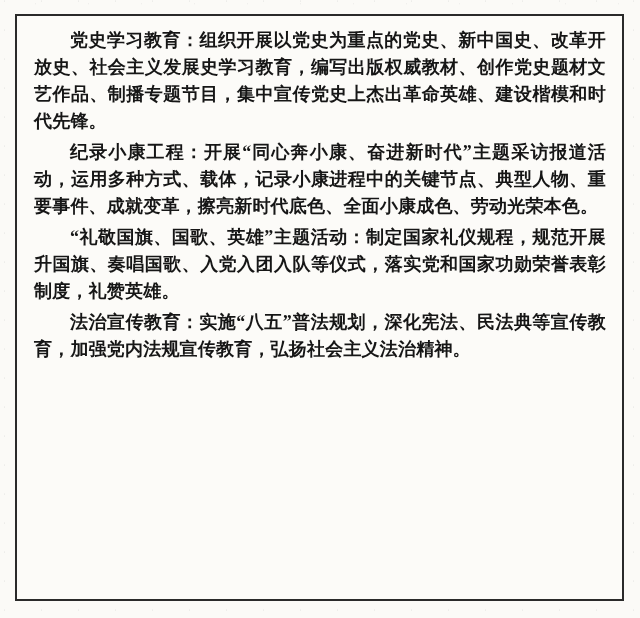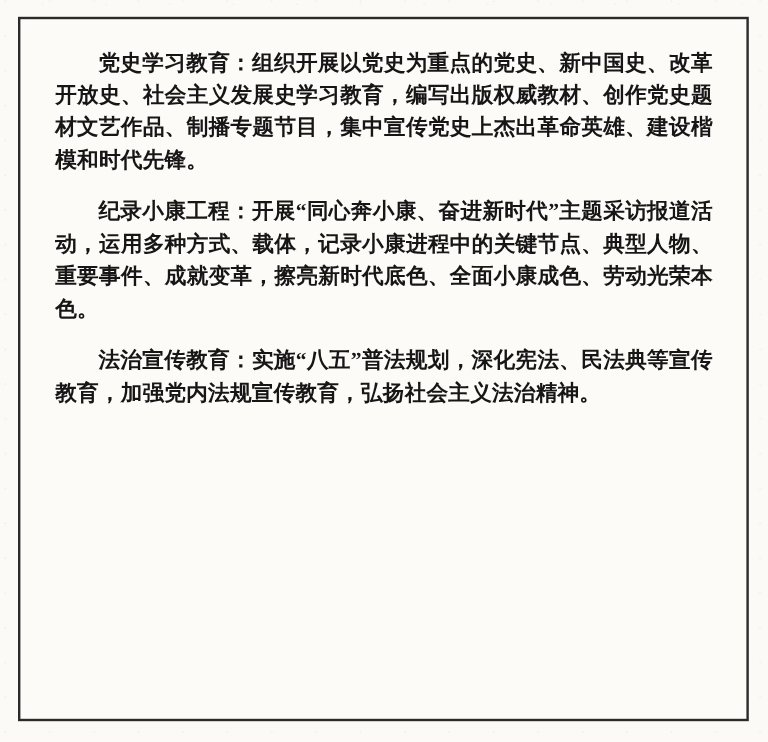--- a/index.html
+++ b/index.html
@@ -49,28 +49,29 @@
     padding: 7px 12px 0 13px;
     font-size: 18px;
     line-height: 27px;
     font-weight: bold;
     text-align: justify;
     text-justify: inter-ideograph;
     letter-spacing: 0.2px;
     color: #161616;
   }
   .para {
-    margin: 16px;
+    margin: 4px;
     text-indent: 2em;
   }
 </style>
 </head>
 <body>
 
 <div class="page">
   <div class="panel">
     <div class="panel-body">
         <p class="para">党史学习教育：组织开展以党史为重点的党史、新中国史、改革开放史、社会主义发展史学习教育，编写出版权威教材、创作党史题材文艺作品、制播专题节目，集中宣传党史上杰出革命英雄、建设楷模和时代先锋。</p>
         <p class="para">纪录小康工程：开展“同心奔小康、奋进新时代”主题采访报道活动，运用多种方式、载体，记录小康进程中的关键节点、典型人物、重要事件、成就变革，擦亮新时代底色、全面小康成色、劳动光荣本色。</p>
+        <p class="para">“礼敬国旗、国歌、英雄”主题活动：制定国家礼仪规程，规范开展升国旗、奏唱国歌、入党入团入队等仪式，落实党和国家功勋荣誉表彰制度，礼赞英雄。</p>
         <p class="para">法治宣传教育：实施“八五”普法规划，深化宪法、民法典等宣传教育，加强党内法规宣传教育，弘扬社会主义法治精神。</p>
       </div>
   </div>
 </div>
 
 </body></html>

